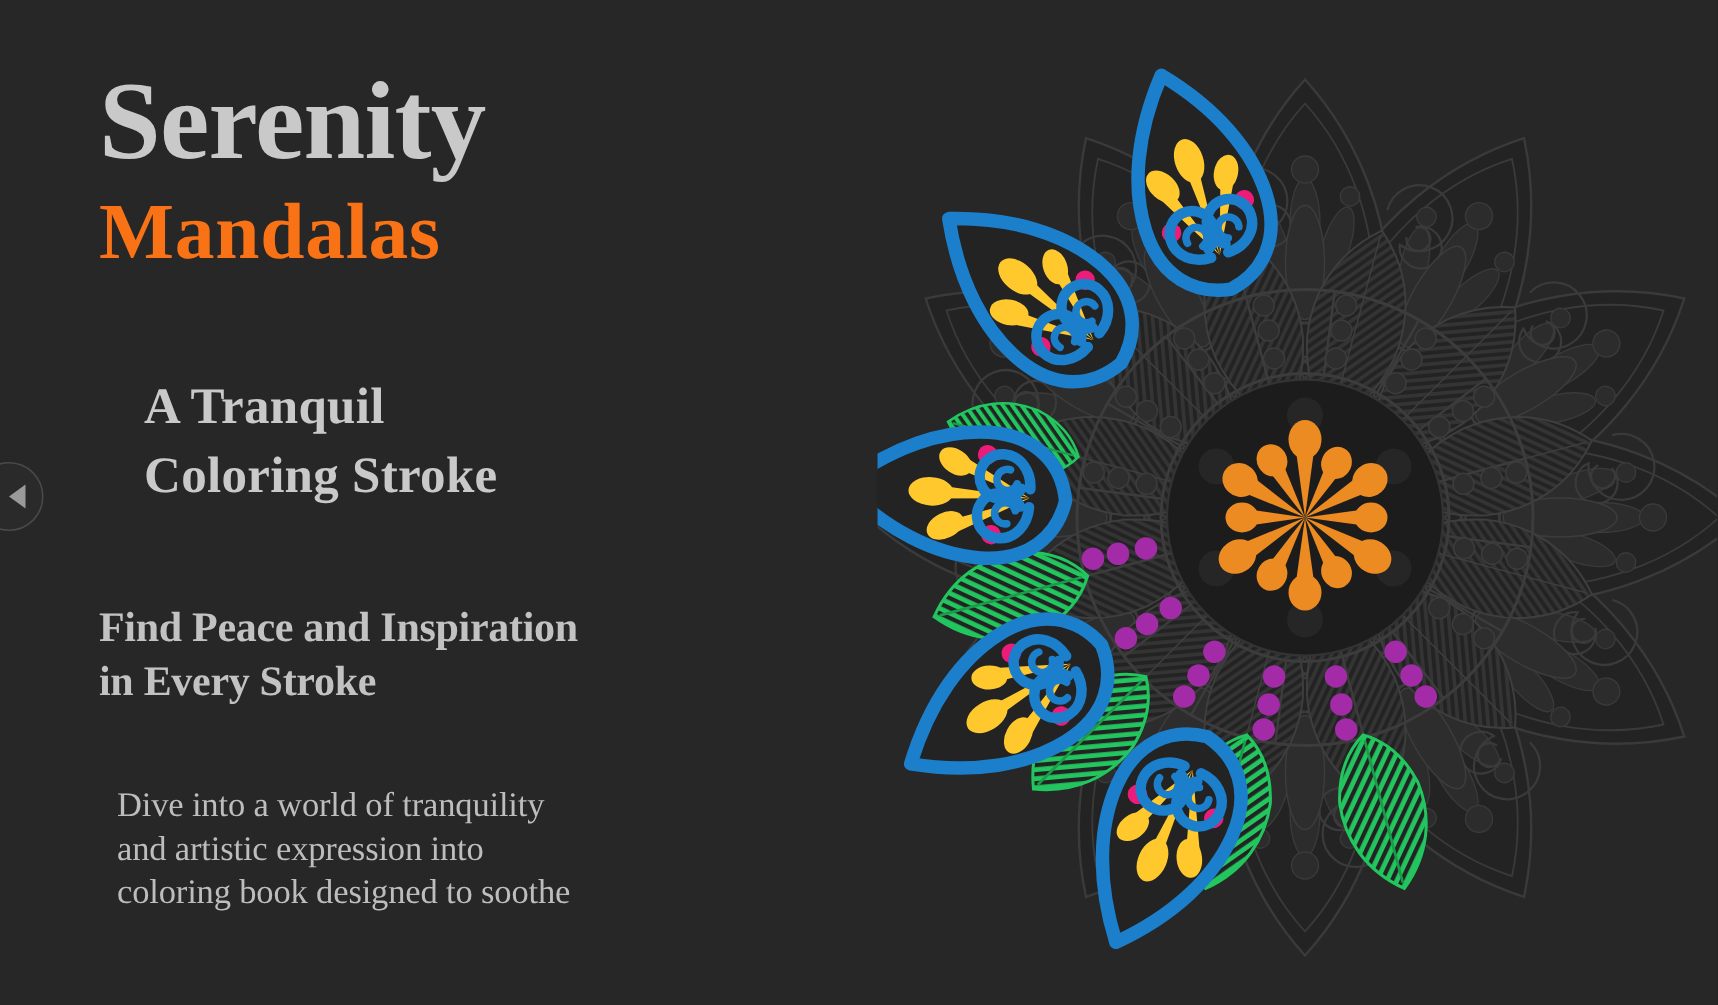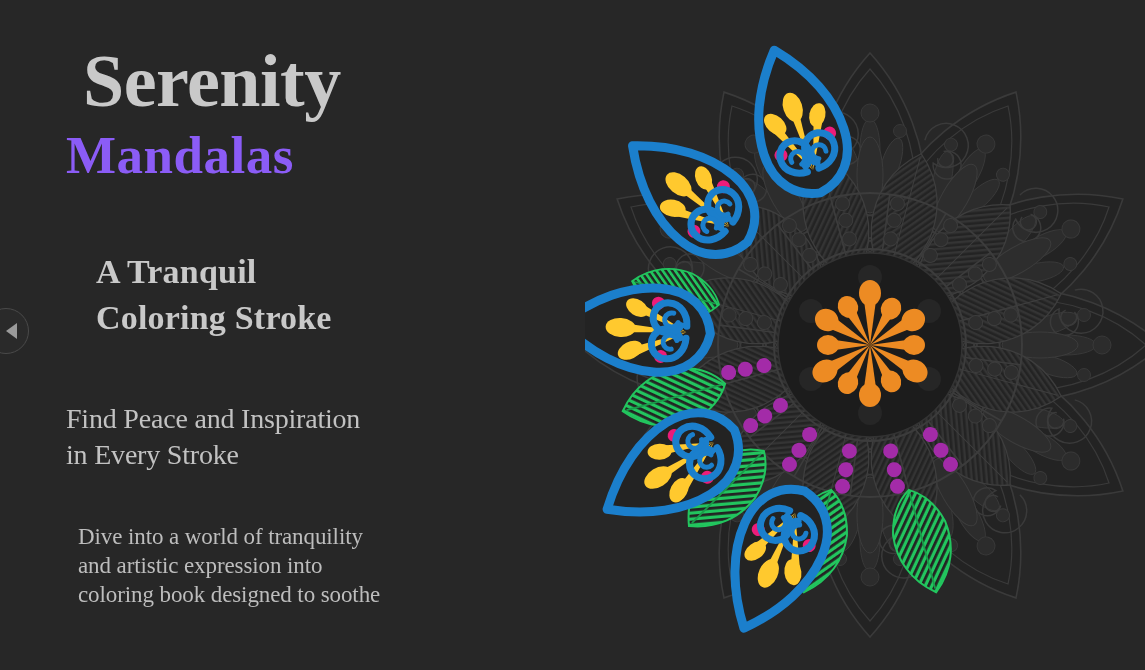--- a/index.html
+++ b/index.html
@@ -18,38 +18,38 @@
 
   
   #text-col {
     position: absolute;
     left: 66px; top: 0;
     width: 470px; height: 670px;
   }
 
   .title-main {
     position: absolute;
-    left: 17px; top: 44px;
+    left: 0; top: 44px;
     font-size: 74px;
     line-height: 74px;
     font-weight: 700;
     letter-spacing: -0.5px;
     color: #c9c9c9;
     font-family: "Liberation Serif", "DejaVu Serif", serif;
     white-space: nowrap;
     text-align: center;
   }
   .title-sub {
     position: absolute;
     left: 0; top: 126px;
     font-size: 53px;
     line-height: 58px;
     font-weight: 700;
     letter-spacing: 0.5px;
-    color: #8b5cf6;
+    color: #f97316;
     font-family: "Liberation Serif", "DejaVu Serif", serif;
     white-space: nowrap;
     text-align: right;
   }
 
   .tagline {
     position: absolute;
     left: 0; top: 249px;
     font-size: 34px;
     line-height: 46px;
@@ -59,21 +59,21 @@
     font-family: "Liberation Serif", "DejaVu Serif", serif;
     margin-left: 30px;
   }
   .tagline span { display: block; }
 
   .subtagline {
     position: absolute;
     left: 0; top: 401px;
     font-size: 28px;
     line-height: 36px;
-    font-weight: 400;
+    font-weight: 700;
     letter-spacing: -0.2px;
     color: #c2c2c2;
     font-family: "Liberation Serif", "DejaVu Serif", serif;
   }
   .subtagline span { display: block; }
 
   .body-copy {
     position: absolute;
     left: 0; top: 522px;
     width: 330px;

